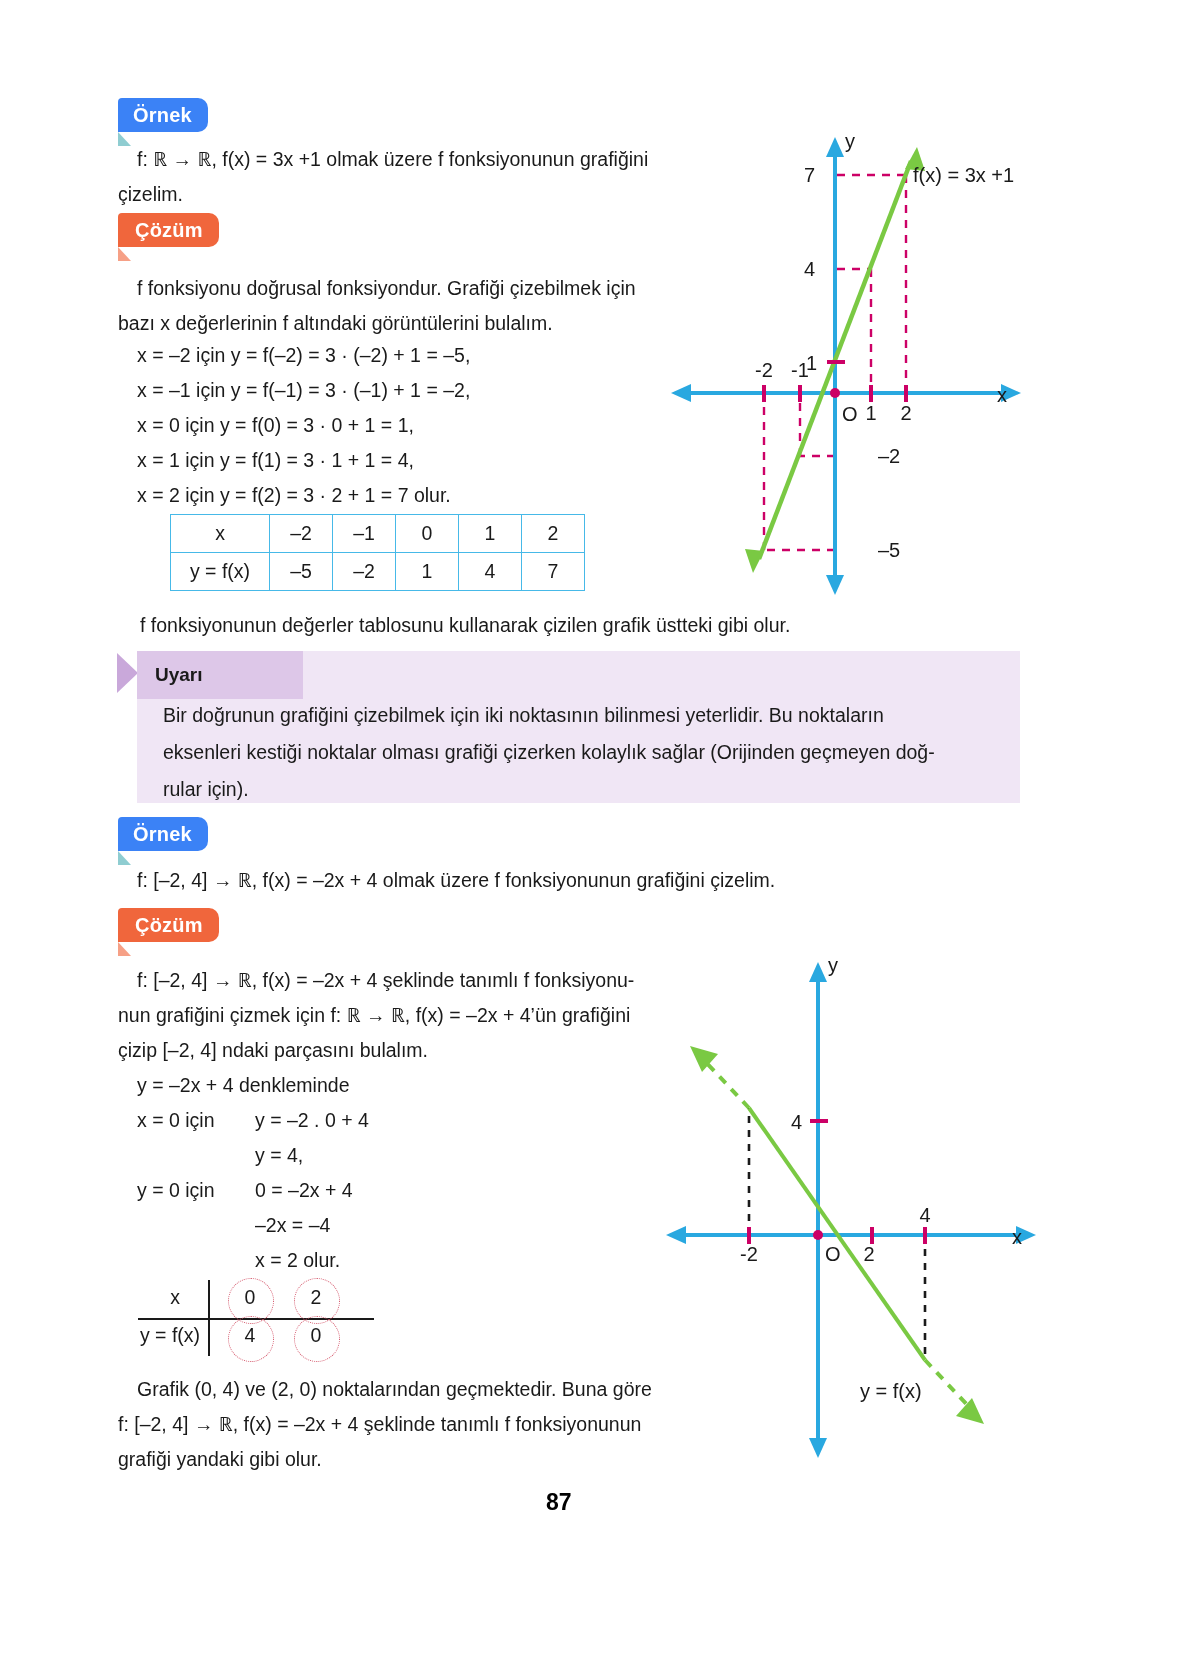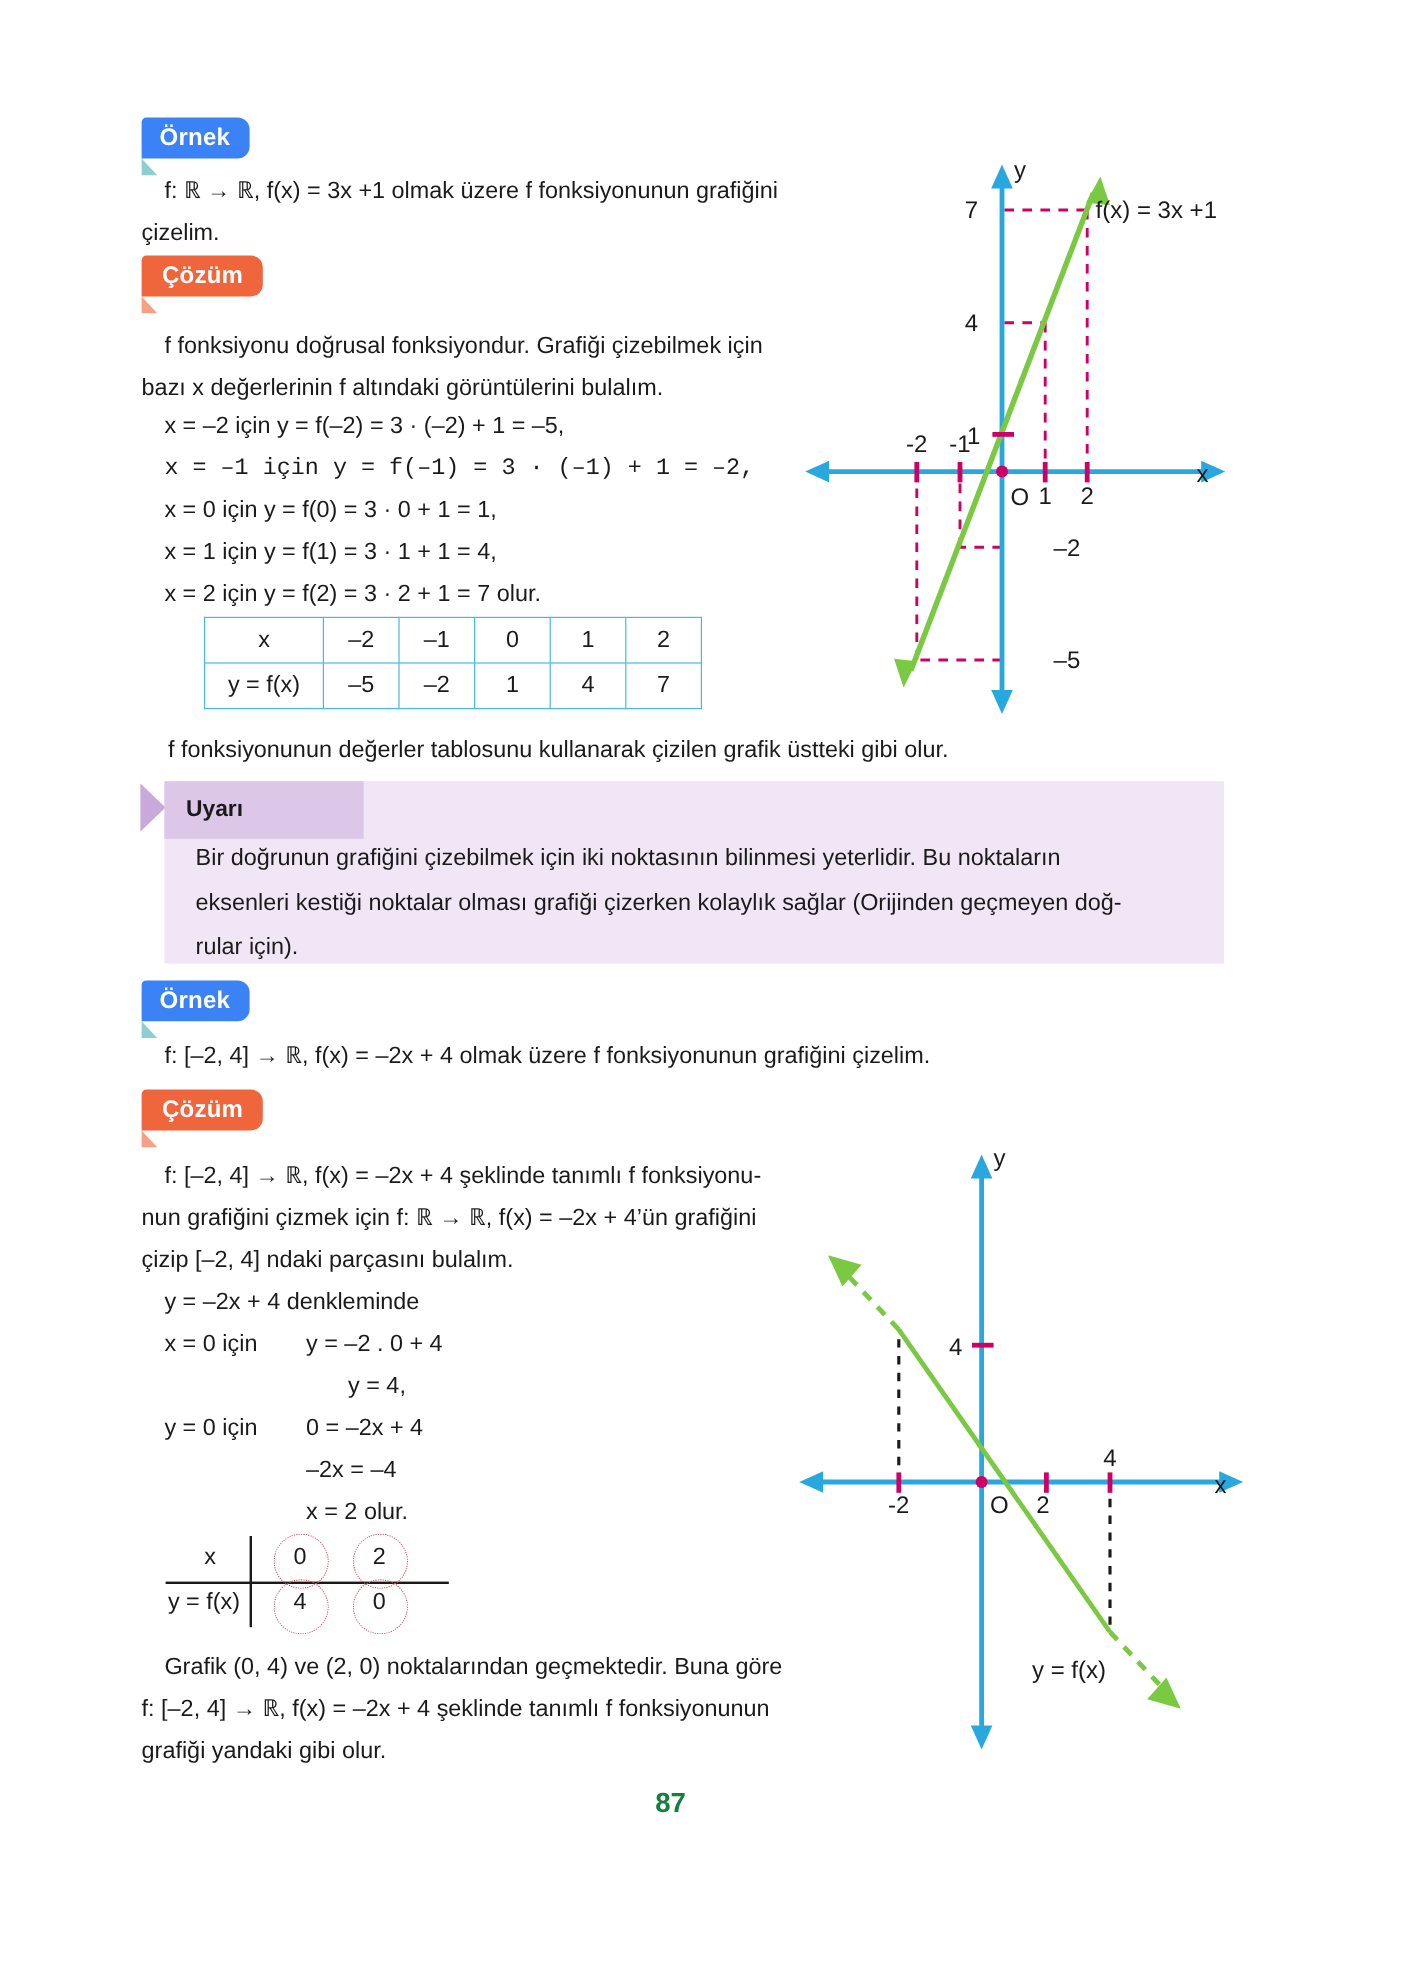--- a/index.html
+++ b/index.html
@@ -133,21 +133,21 @@
   }
 
   
   .graph { position: absolute; }
 
   
   .pageno {
     position: absolute;
     font-size: 23px;
     font-weight: bold;
-    color: #15803d;
+    color: #000000;
   }
 </style>
 </head>
 <body>
 
 <div class="tag tag-ornek" style="left:118px; top:98px;">
   <span>Örnek</span>
   <span class="fold"></span>
 </div>
 
@@ -156,21 +156,21 @@
 
 <div class="tag tag-cozum" style="left:118px; top:213px;">
   <span>Çözüm</span>
   <span class="fold"></span>
 </div>
 
 <div class="para" style="left:137px; top:271px; width:548px;">f  fonksiyonu  doğrusal  fonksiyondur.  Grafiği  çizebilmek  için</div>
 <div class="para nojust" style="left:118px; top:306px; width:600px;">bazı x değerlerinin f altındaki görüntülerini bulalım.</div>
 
 <div class="eqline" style="left:137px; top:338px;">x = –2 için y = f(–2) = 3 · (–2) + 1 = –5,</div>
-<div class="eqline" style="left:137px; top:373px;font-family:Liberation Mono, monospace;">x = –1 için y = f(–1) = 3 · (–1) + 1 = –2,</div>
+<div class="eqline" style="left:137px; top:373px;">x = –1 için y = f(–1) = 3 · (–1) + 1 = –2,</div>
 <div class="eqline" style="left:137px; top:408px;">x = 0 için y = f(0) = 3 · 0 + 1 = 1,</div>
 <div class="eqline" style="left:137px; top:443px;">x = 1 için y = f(1) = 3 · 1 + 1 = 4,</div>
 <div class="eqline" style="left:137px; top:478px;">x = 2 için y = f(2) = 3 · 2 + 1 = 7 olur.</div>
 
 <table class="vtable" style="left:170px; top:514px;">
   <tbody>
       <tr>
     <td class="lbl">x</td>
     <td class="val">–2</td>
     <td class="val">–1</td>
@@ -281,21 +281,21 @@
 
 <div class="para nojust" style="left:137px; top:963px; width:540px;">f: [–2, 4] → ℝ, f(x) = –2x + 4 şeklinde tanımlı f fonksiyonu-</div>
 <div class="para nojust" style="left:118px; top:998px; width:560px;">nun grafiğini çizmek için f: ℝ → ℝ, f(x) = –2x + 4’ün grafiğini</div>
 <div class="para nojust" style="left:118px; top:1033px; width:560px;">çizip [–2, 4] ndaki parçasını bulalım.</div>
 
 <div class="eqline" style="left:137px; top:1068px;">y = –2x + 4 denkleminde</div>
 
 <div class="eqline" style="left:137px; top:1103px;">x = 0 için</div>
 <div class="eqline" style="left:255px; top:1103px;">y = –2 . 0 + 4</div>
 
-<div class="eqline" style="left:255px; top:1138px;margin-left:35px;">y = 4,</div>
+<div class="eqline" style="left:255px; top:1138px;">y = 4,</div>
 
 <div class="eqline" style="left:137px; top:1173px;">y = 0 için</div>
 <div class="eqline" style="left:255px; top:1173px;">0 = –2x + 4</div>
 
 <div class="eqline" style="left:255px; top:1208px;">–2x = –4</div>
 
 <div class="eqline" style="left:255px; top:1243px;">x = 2 olur.</div>
 
 <div class="t2" style="left:138px; top:1280px; width:240px; height:76px;">
   <div class="vline" style="left:70px; top:0px; height:76px;"></div>

